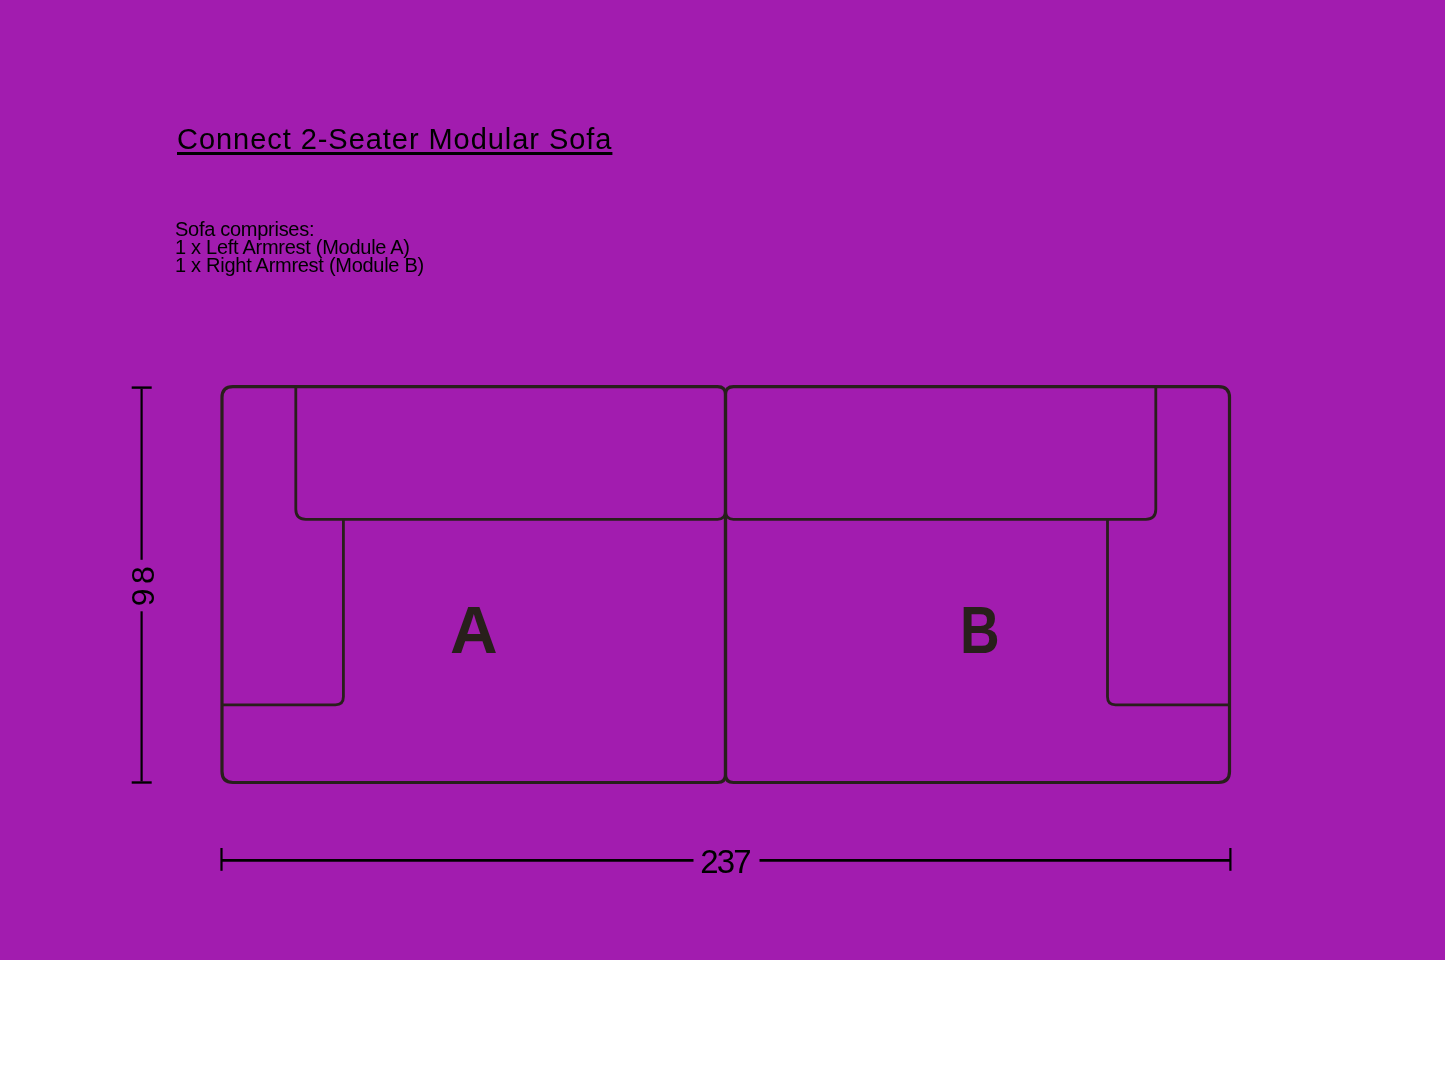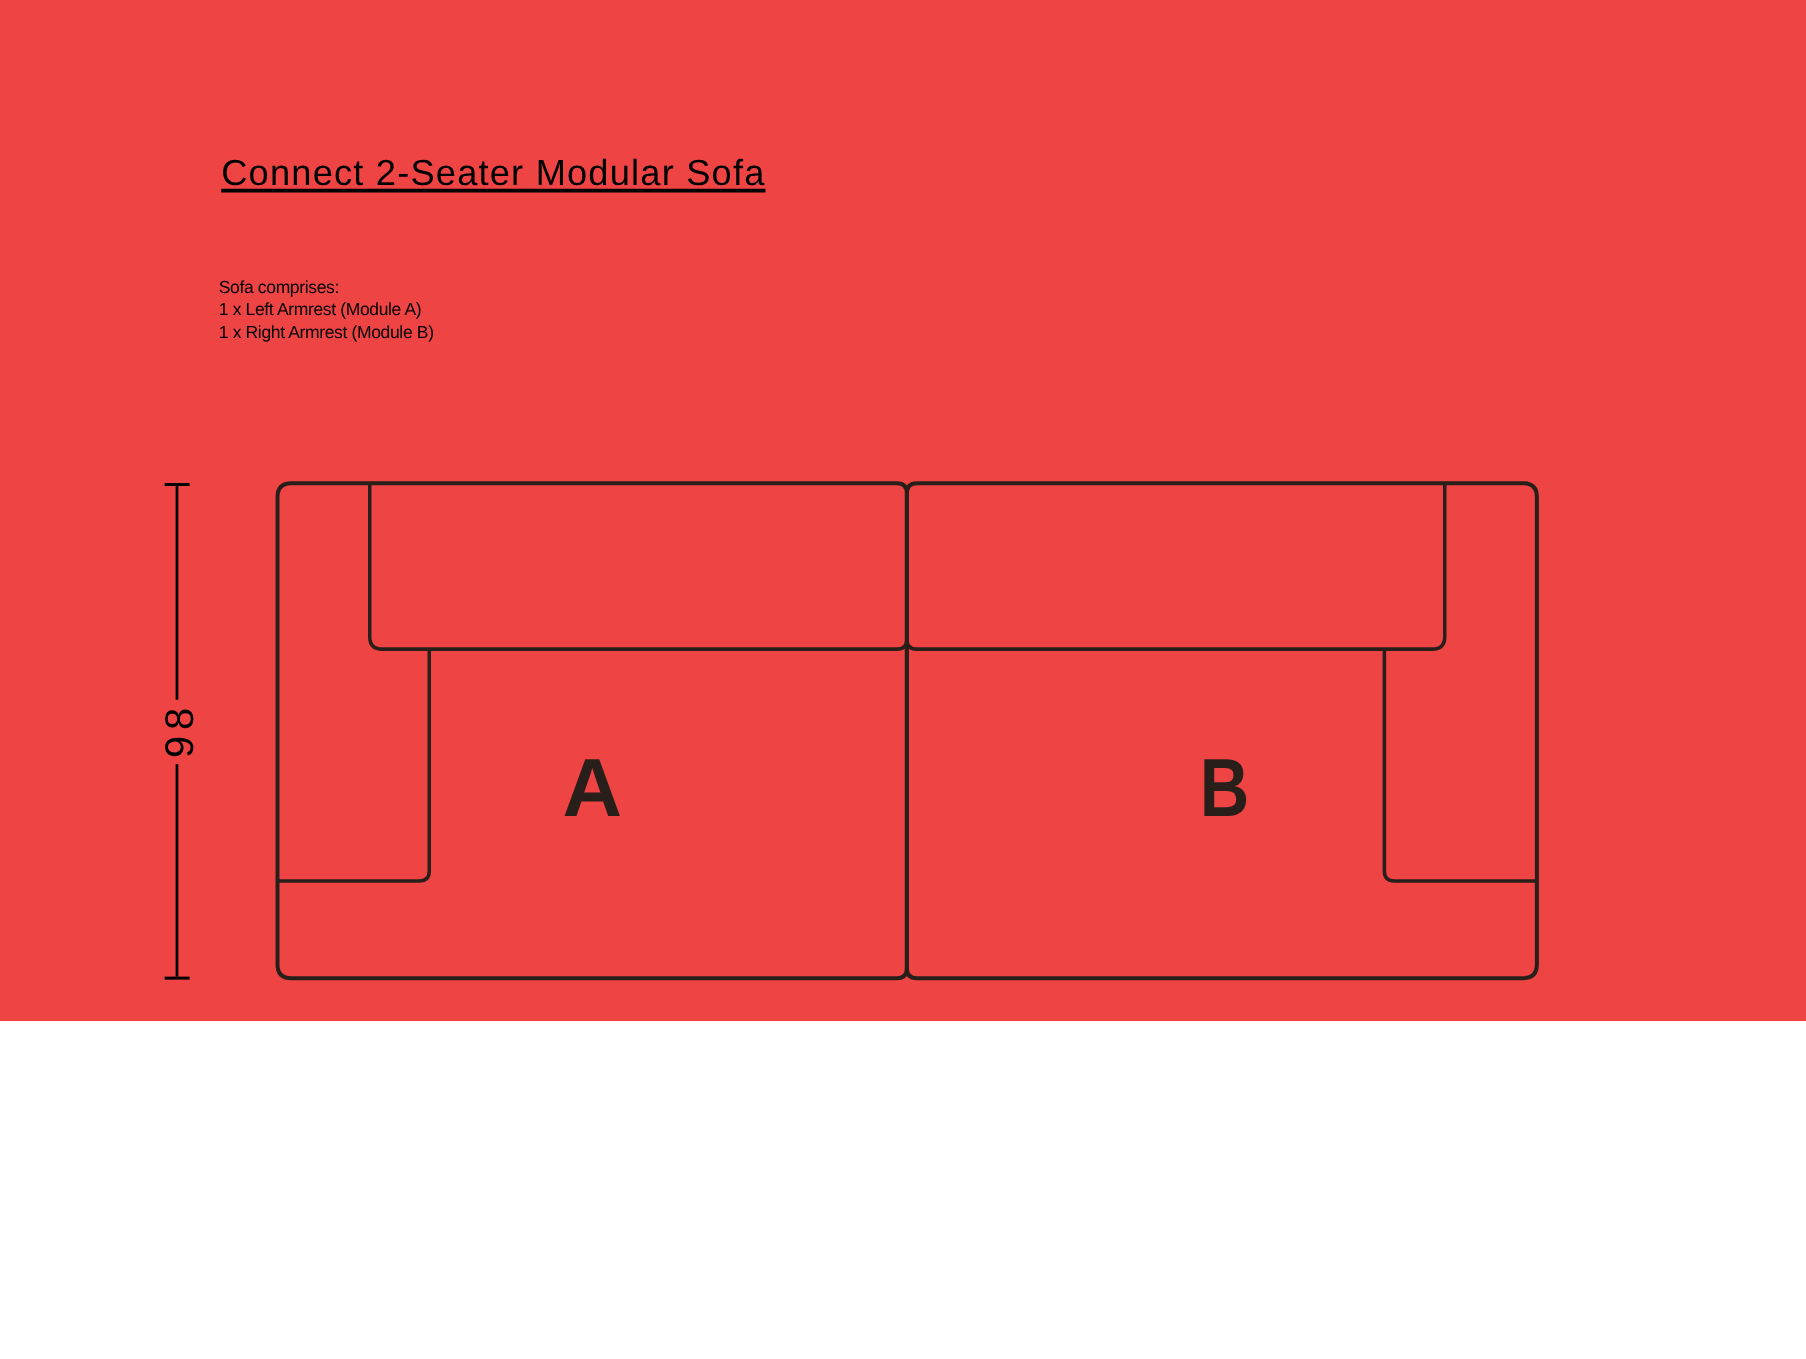--- a/index.html
+++ b/index.html
@@ -1,21 +1,21 @@
 <!DOCTYPE html>
 <html><head>
 <meta charset="utf-8">
 <style>
 html,body{margin:0;padding:0;background:#fff;}
-#page{position:relative;width:1445px;height:817px;background:#ef4444;overflow:hidden;
+#page{position:relative;width:1445px;height:960px;background:#a21caf;overflow:hidden;
   font-family:"Liberation Sans", sans-serif;}
 #title{position:absolute;left:177px;top:121px;font-size:29px;line-height:36.5px;color:#000;
   letter-spacing:0.95px;}
 #title .u{text-decoration:underline;text-decoration-thickness:2.8px;text-underline-offset:2.6px;text-decoration-skip-ink:none;}
-#body{position:absolute;left:175px;top:220.3px;font-size:14px;line-height:18.1px;color:#000;letter-spacing:-0.28px;}
+#body{position:absolute;left:175px;top:220.3px;font-size:20px;line-height:18.1px;color:#000;letter-spacing:-0.28px;}
 svg{position:absolute;left:0;top:0;}
 </style>
 </head>
 <body>
 <div id="page">
   <div id="title"><span class="u">Connect 2-Seater Modular Sofa</span><br></div>
   <div id="body">Sofa comprises:<br>1 x Left Armrest (Module A)<br>1 x Right Armrest (Module B)</div>
   <svg width="1445" height="1087" viewBox="0 0 1445 1087" fill="none">
     <g stroke="#281f1b" fill="none">
 

